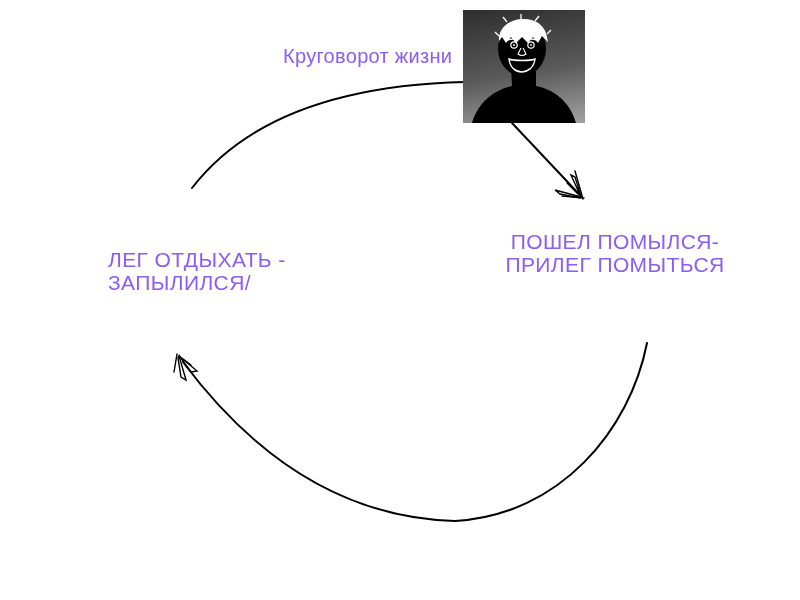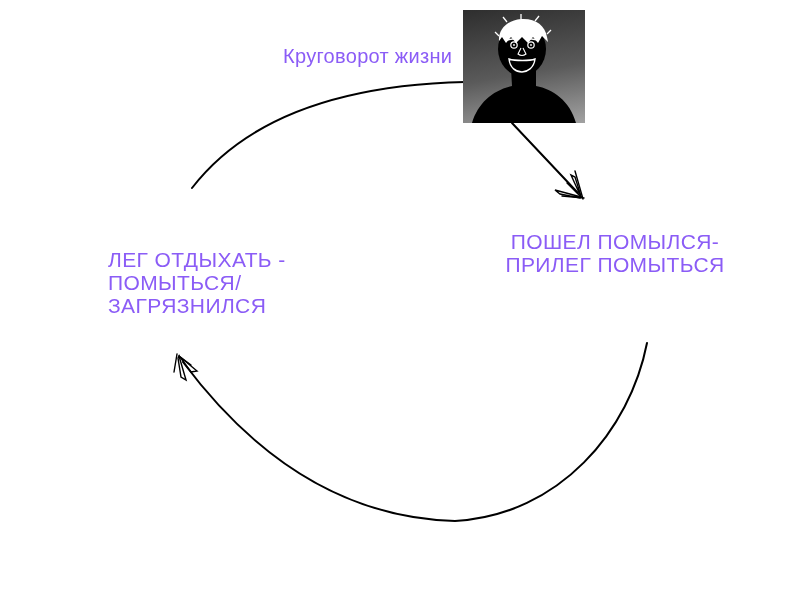--- a/index.html
+++ b/index.html
@@ -80,22 +80,21 @@
       <circle cx="68" cy="35" r="0.9" fill="#fff"></circle>
 
       <path d="M58,38 L55,44 Q59,47 63,44 L60,38" stroke="#fff" stroke-width="1.1" fill="none"></path>
 
       <path d="M46,49 C52,51 67,51 72,49 C71,58 64,62 59,62 C53,62 47,58 46,49 Z" stroke="#fff" stroke-width="1.4" fill="none"></path>
     </svg>
   </div>
 
   <div class="node node-left">
     <div>ЛЕГ ОТДЫХАТЬ -</div>
-    <div>ПОМЫТЬСЯ/</div>
-    <div>ЗАГРЯЗНИЛСЯ</div>
+    <div>ЗАПЫЛИЛСЯ/</div>
   </div>
 
   <div class="node node-right">
     <div>ПОШЕЛ ПОМЫЛСЯ-</div>
     <div>ПРИЛЕГ ПОМЫТЬСЯ</div>
   </div>
 
 </div>
 
 </body></html>

